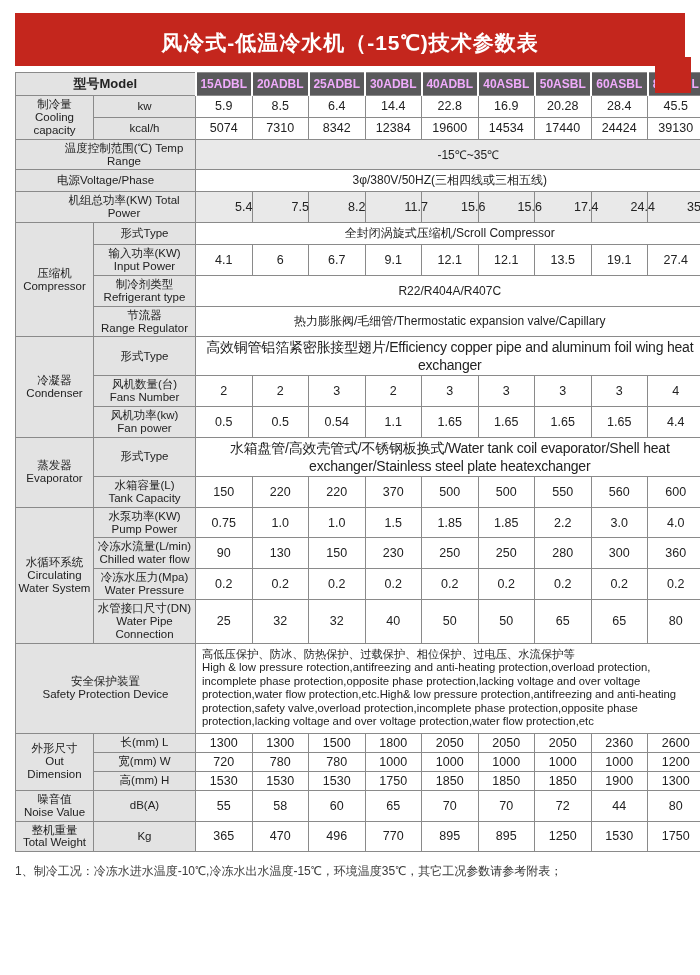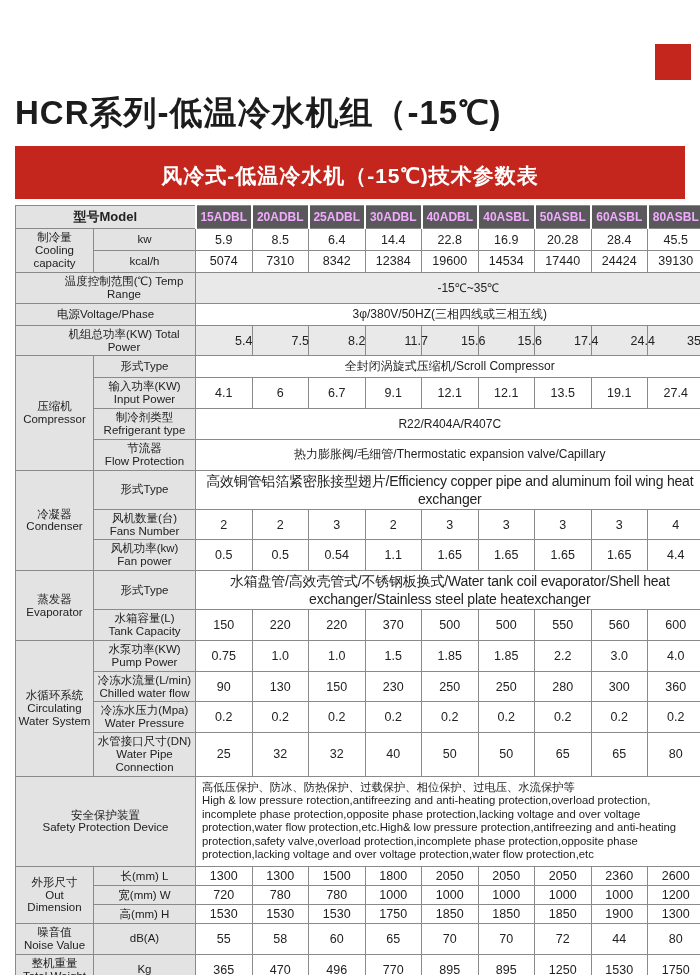--- a/index.html
+++ b/index.html
@@ -20,21 +20,20 @@
   td.small{font-size:14px;letter-spacing:-0.2px;}
   td.left{text-align:left;font-size:11.3px;line-height:1.2;padding:4px 6px;white-space:pre-line;}
   .notes{margin-top:10px;font-size:12px;line-height:1.55;color:#3a3a3a;}
   .notes div{white-space:pre-line;}
 </style>
 </head>
 <body>
 
 <div class="page">
   <div class="red-square"></div>
-  <h1 class="title">HCR系列-低温冷水机组（-15℃)</h1>
   <div class="banner">风冷式-低温冷水机（-15℃)技术参数表</div>
 
   <table>
     <colgroup>
       <col style="width:78px">
         <col style="width:102px">
       <col span="9">
     </colgroup>
     <thead>
       <tr>
@@ -116,21 +115,21 @@
           <td class="val">19.1</td>
           <td class="val">27.4</td>
         </tr>
         <tr>
           <td class="label sub">制冷剂类型
 Refrigerant type</td>
           <td class="val merged" colspan="9">R22/R404A/R407C</td>
         </tr>
         <tr>
           <td class="label sub">节流器
-Flow Protection</td>
+Range Regulator</td>
           <td class="val merged" colspan="9">热力膨胀阀/毛细管/Thermostatic expansion valve/Capillary</td>
         </tr>
         <tr>
           <td class="label group" rowspan="3">冷凝器
 Condenser</td>
           <td class="label sub">形式Type</td>
           <td class="val merged small" colspan="9">高效铜管铝箔紧密胀接型翅片/Efficiency copper pipe and aluminum foil wing heat exchanger</td>
         </tr>
         <tr>
           <td class="label sub">风机数量(台)

